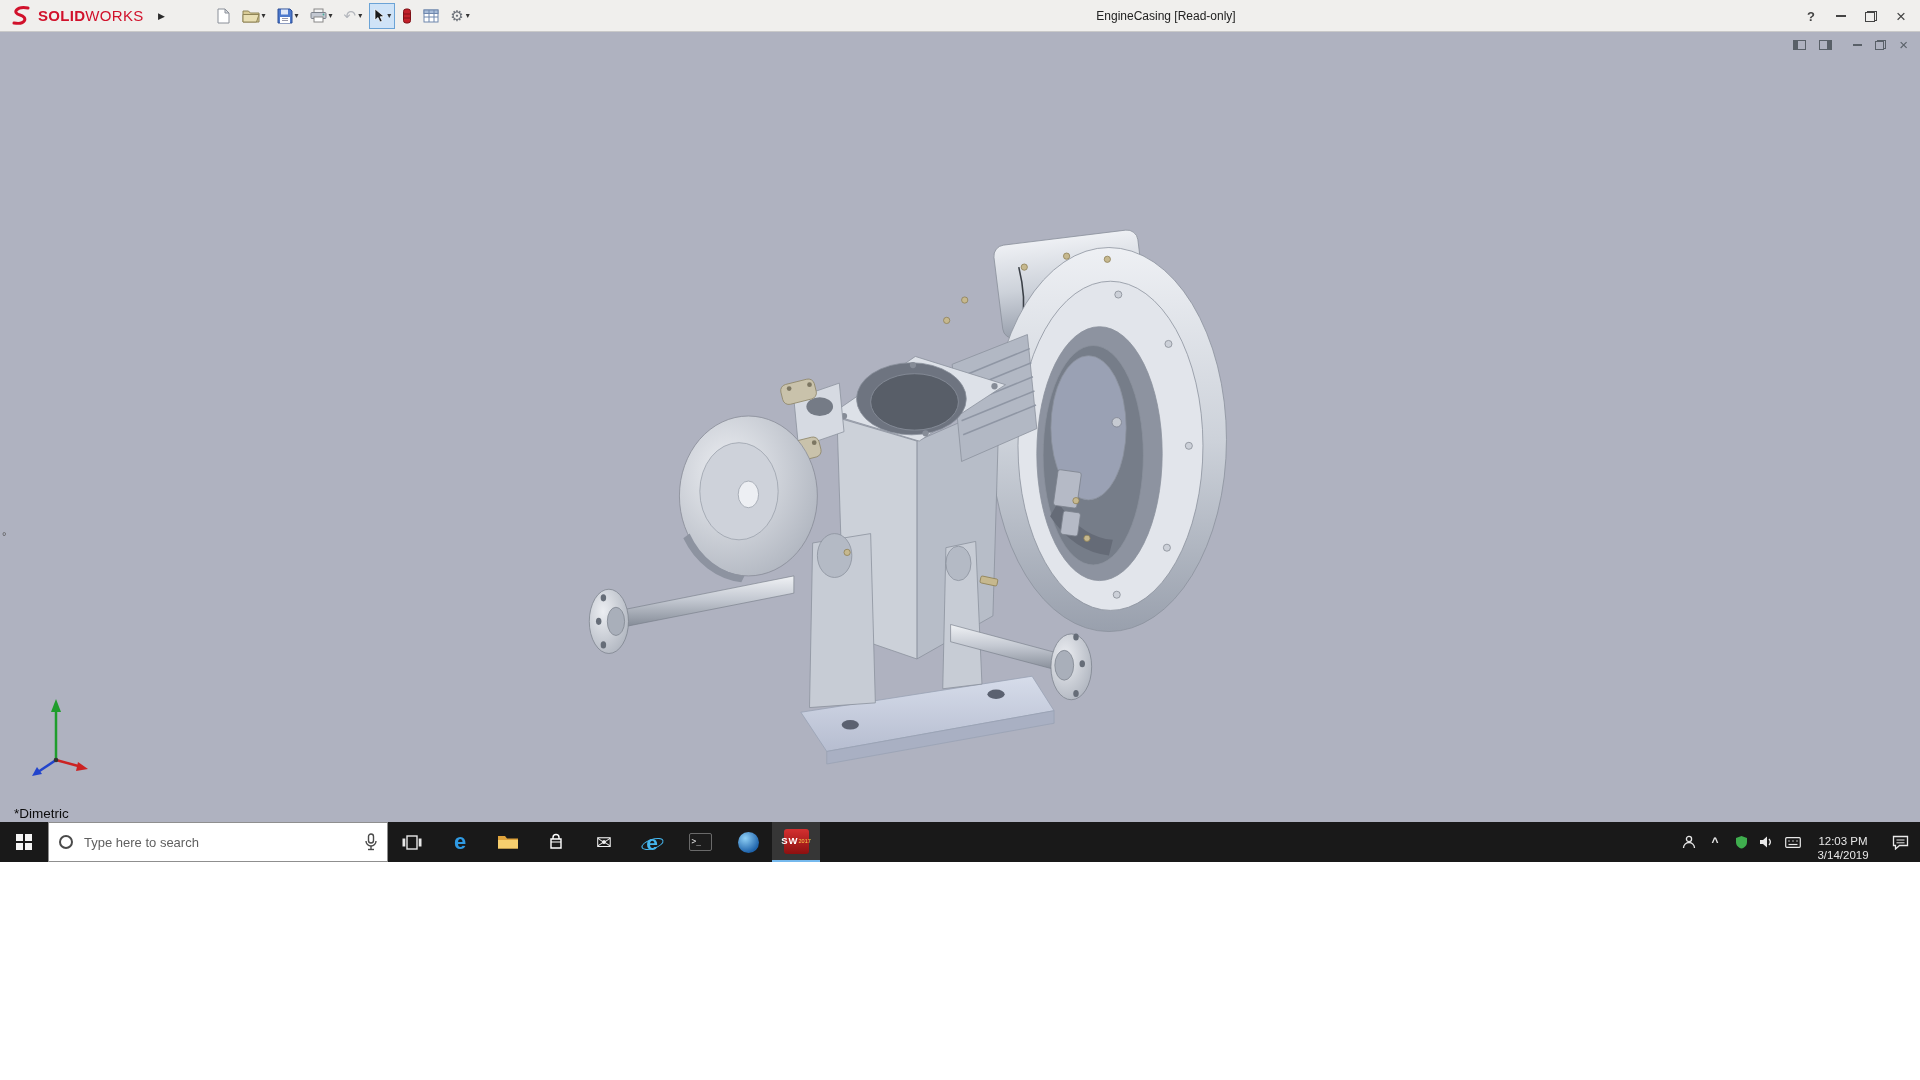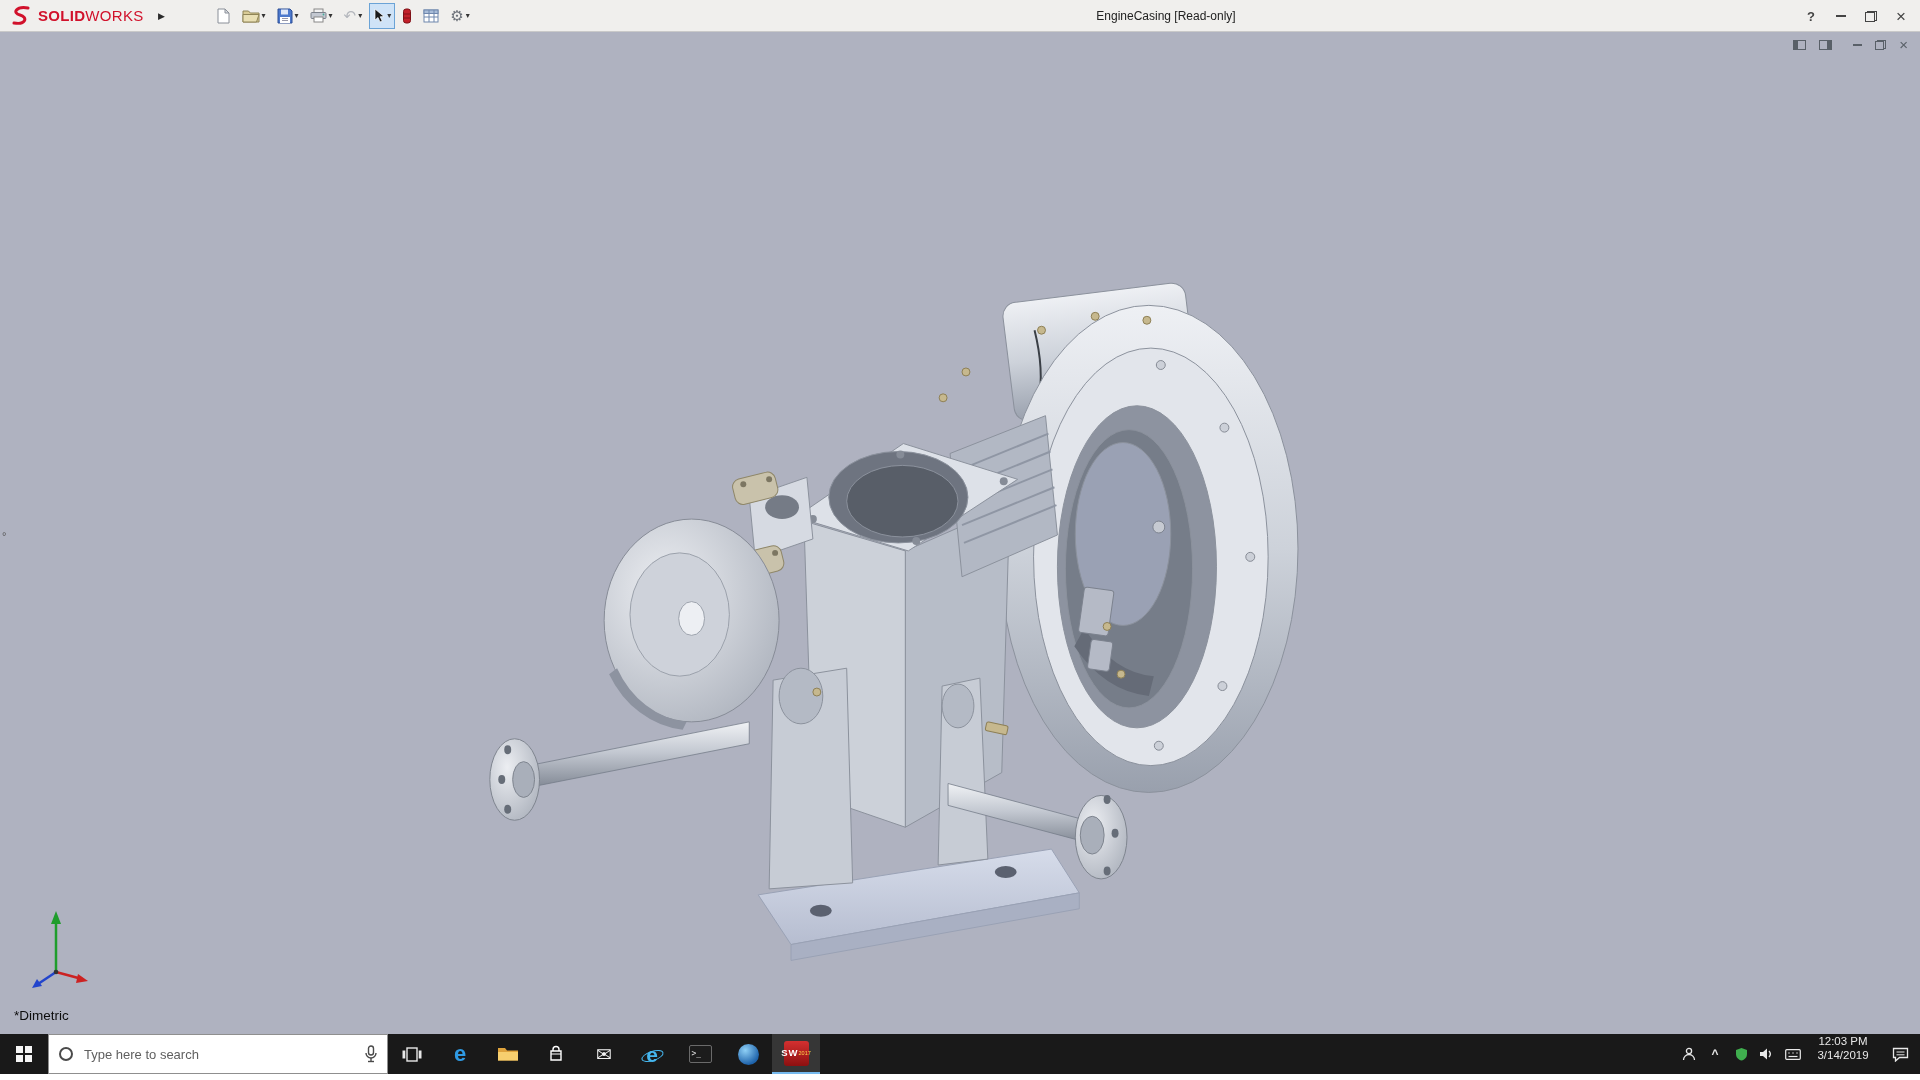--- a/index.html
+++ b/index.html
@@ -3,21 +3,21 @@
 <meta charset="utf-8">
 <style>
   :root{
     --titlebar-bg:#f0efed; --viewport-bg:#afb2c0; --taskbar-bg:#191919;
     --brand-red:#d1112b; --sw-badge-red:#c11f1f;
     --active-tool-bg:#cfe3f7; --active-tool-border:#6ba3d6;
   }
   *{box-sizing:border-box;}
   html,body{margin:0;padding:0;width:1920px;height:1080px;overflow:hidden;
     font-family:"Liberation Sans",sans-serif;}
-  .screen{position:relative;width:1920px;height:1074px;background:#84cc16;}
+  .screen{position:relative;width:1920px;height:862px;background:#84cc16;}
 
   
   .titlebar{position:absolute;top:0;left:0;right:0;height:32px;
     background:var(--titlebar-bg);border-bottom:1px solid #c9c9c9;
     display:flex;align-items:center;z-index:30;}
   .brand{display:flex;align-items:center;gap:4px;margin-left:8px;}
   .brand-text{font-size:15px;color:var(--brand-red);letter-spacing:.3px;}
   .brand-text .b1{font-weight:700;}
   .brand-text .b2{font-weight:400;}
   .flyout-btn{margin-left:10px;font-size:9px;color:#2a2a2a;background:none;border:none;
@@ -49,21 +49,21 @@
   .pane-icon{display:block;width:13px;height:10px;border:1px solid #596068;position:relative;}
   .pane-icon.left::before{content:"";position:absolute;left:0;top:0;bottom:0;width:4px;background:#596068;}
   .pane-icon.right::before{content:"";position:absolute;right:0;top:0;bottom:0;width:4px;background:#596068;}
   .doc-min{display:block;width:9px;height:2px;background:#596068;}
   .doc-restore{position:relative;display:block;width:11px;height:10px;}
   .doc-restore::before{content:"";position:absolute;right:0;top:0;width:7px;height:7px;border:1px solid #596068;}
   .doc-restore::after{content:"";position:absolute;left:0;bottom:0;width:7px;height:7px;border:1px solid #596068;background:var(--viewport-bg);}
   .doc-close{font-size:15px;color:#596068;line-height:15px;}
   .edge-handle{position:absolute;left:2px;top:498px;font-size:11px;color:#555;cursor:default;background:none;border:none;padding:0;}
   .triad{position:absolute;left:18px;bottom:42px;}
-  .view-label{position:absolute;left:14px;bottom:11px;font-size:13.5px;color:#0d0d0d;margin-top:44px;}
+  .view-label{position:absolute;left:14px;bottom:1px;font-size:13.5px;color:#0d0d0d;margin-top:44px;}
 
   
   .taskbar{position:absolute;left:0;right:0;bottom:0;height:40px;background:var(--taskbar-bg);
     display:flex;align-items:stretch;z-index:30;color:#e8e8e8;}
   .tb-btn{width:48px;display:flex;align-items:center;justify-content:center;background:none;border:none;cursor:default;padding:0;position:relative;}
   .win-logo{display:grid;grid-template-columns:7.5px 7.5px;grid-template-rows:7.5px 7.5px;gap:1.5px;}
   .win-logo span{background:#f5f5f5;display:block;}
   .search-box{width:340px;height:40px;background:#ffffff;border:1px solid #8f8f8f;
     display:flex;align-items:center;padding:0 10px;gap:9px;}
   .cortana-ring{display:block;width:14px;height:14px;border:2px solid #4a4a4a;border-radius:50%;flex:0 0 auto;}
@@ -82,21 +82,21 @@
     background:radial-gradient(circle at 35% 30%, #8fd0f6, #1e63ab 72%);}
   .mail-glyph{font-size:19px;color:#f2f2f2;line-height:19px;}
   .sw-badge{width:25px;height:25px;border-radius:3px;background:linear-gradient(#d43030,#8d1010);
     display:flex;flex-direction:row;align-items:center;justify-content:center;line-height:1;}
   .sw-badge .l1{font-size:9.5px;font-weight:700;color:#fff;letter-spacing:1px;}
   .sw-badge .l2{font-size:5.5px;color:#ffd24a;margin-top:1px;}
   .tb-btn.active-app{background:rgba(255,255,255,.13);border-bottom:2px solid #76b9ed;}
   .tray{margin-left:auto;display:flex;align-items:stretch;}
   .tray-btn{width:26px;display:flex;align-items:center;justify-content:center;background:none;border:none;cursor:default;padding:0;}
   .chevron{font-size:12px;font-weight:700;color:#e8e8e8;}
-  .clock{width:74px;display:flex;flex-direction:column;align-items:center;justify-content:flex-start;
+  .clock{width:74px;display:flex;flex-direction:column;align-items:center;justify-content:flex-end;
     font-size:11.5px;line-height:14px;background:none;border:none;color:#e8e8e8;cursor:default;padding:0;}
 </style>
 </head>
 <body>
 
 <div class="screen">
 
   <header class="titlebar">
     <div class="brand">
       <svg width="26" height="22" viewBox="0 0 26 22">

